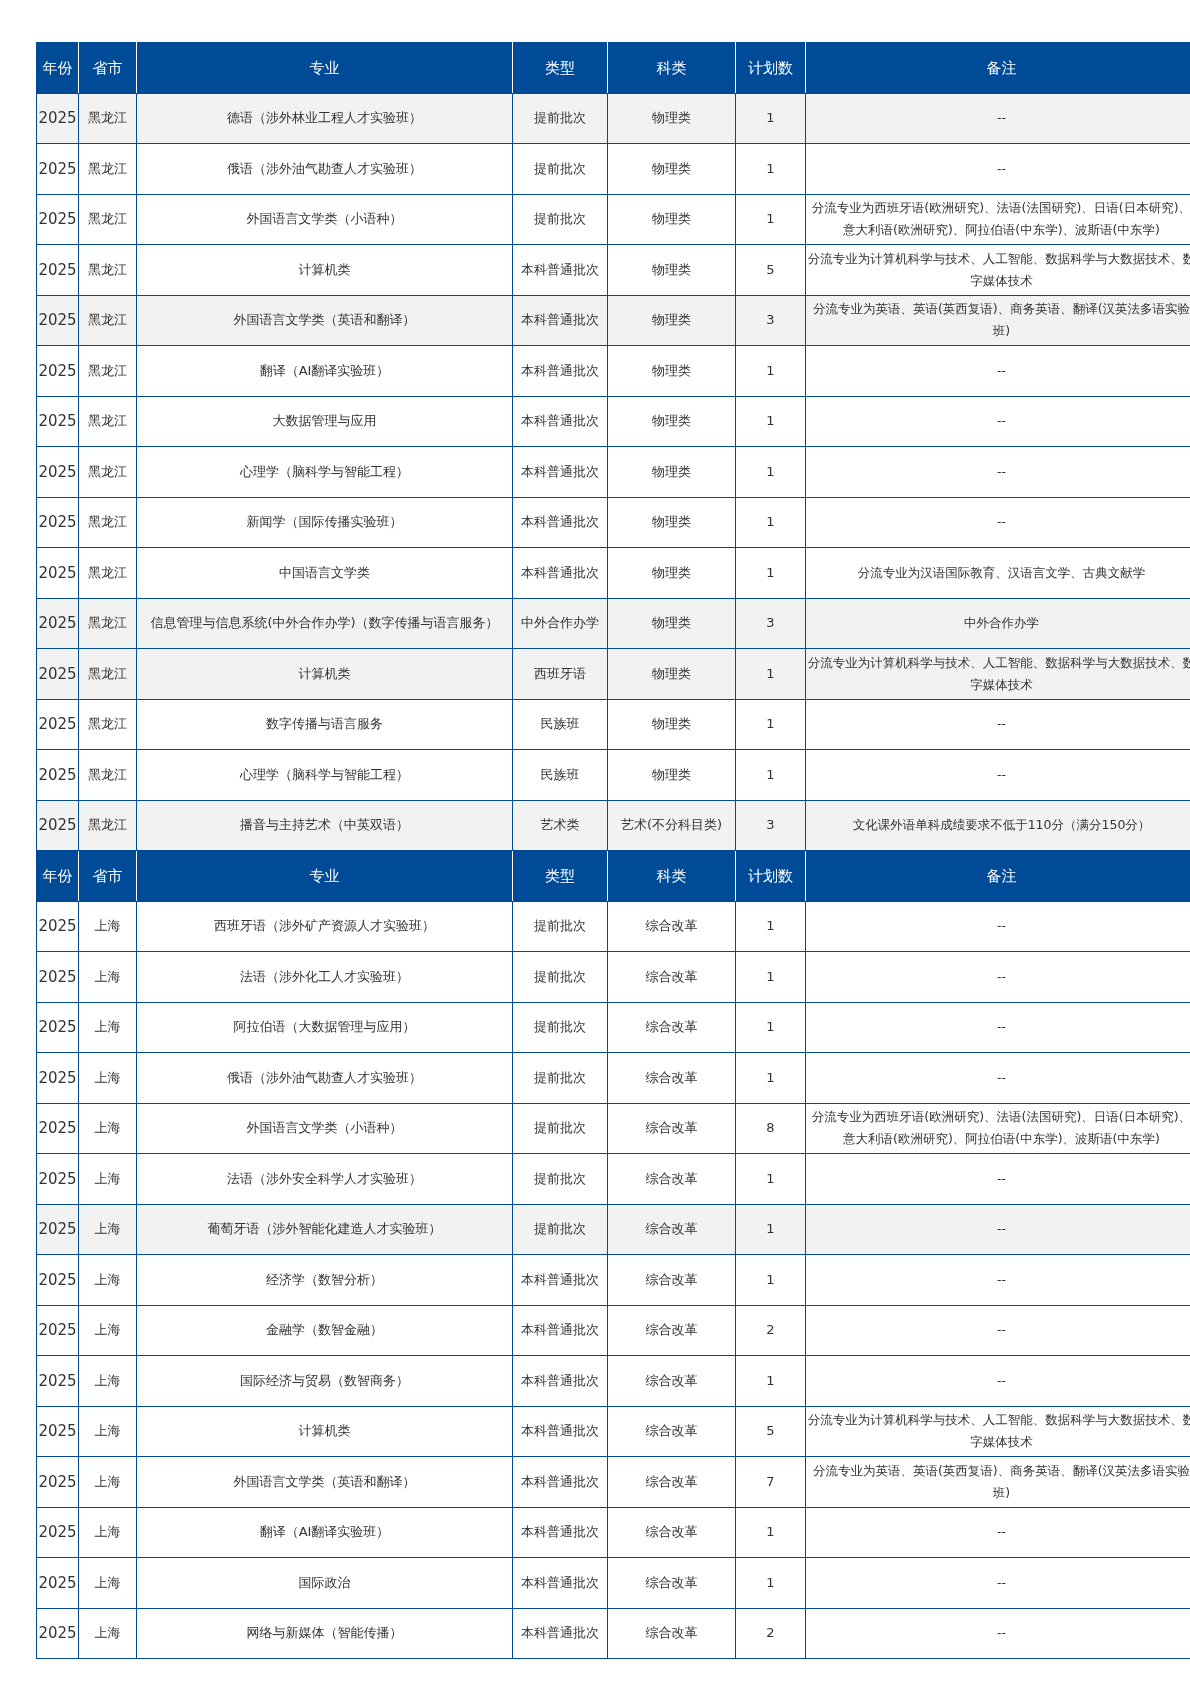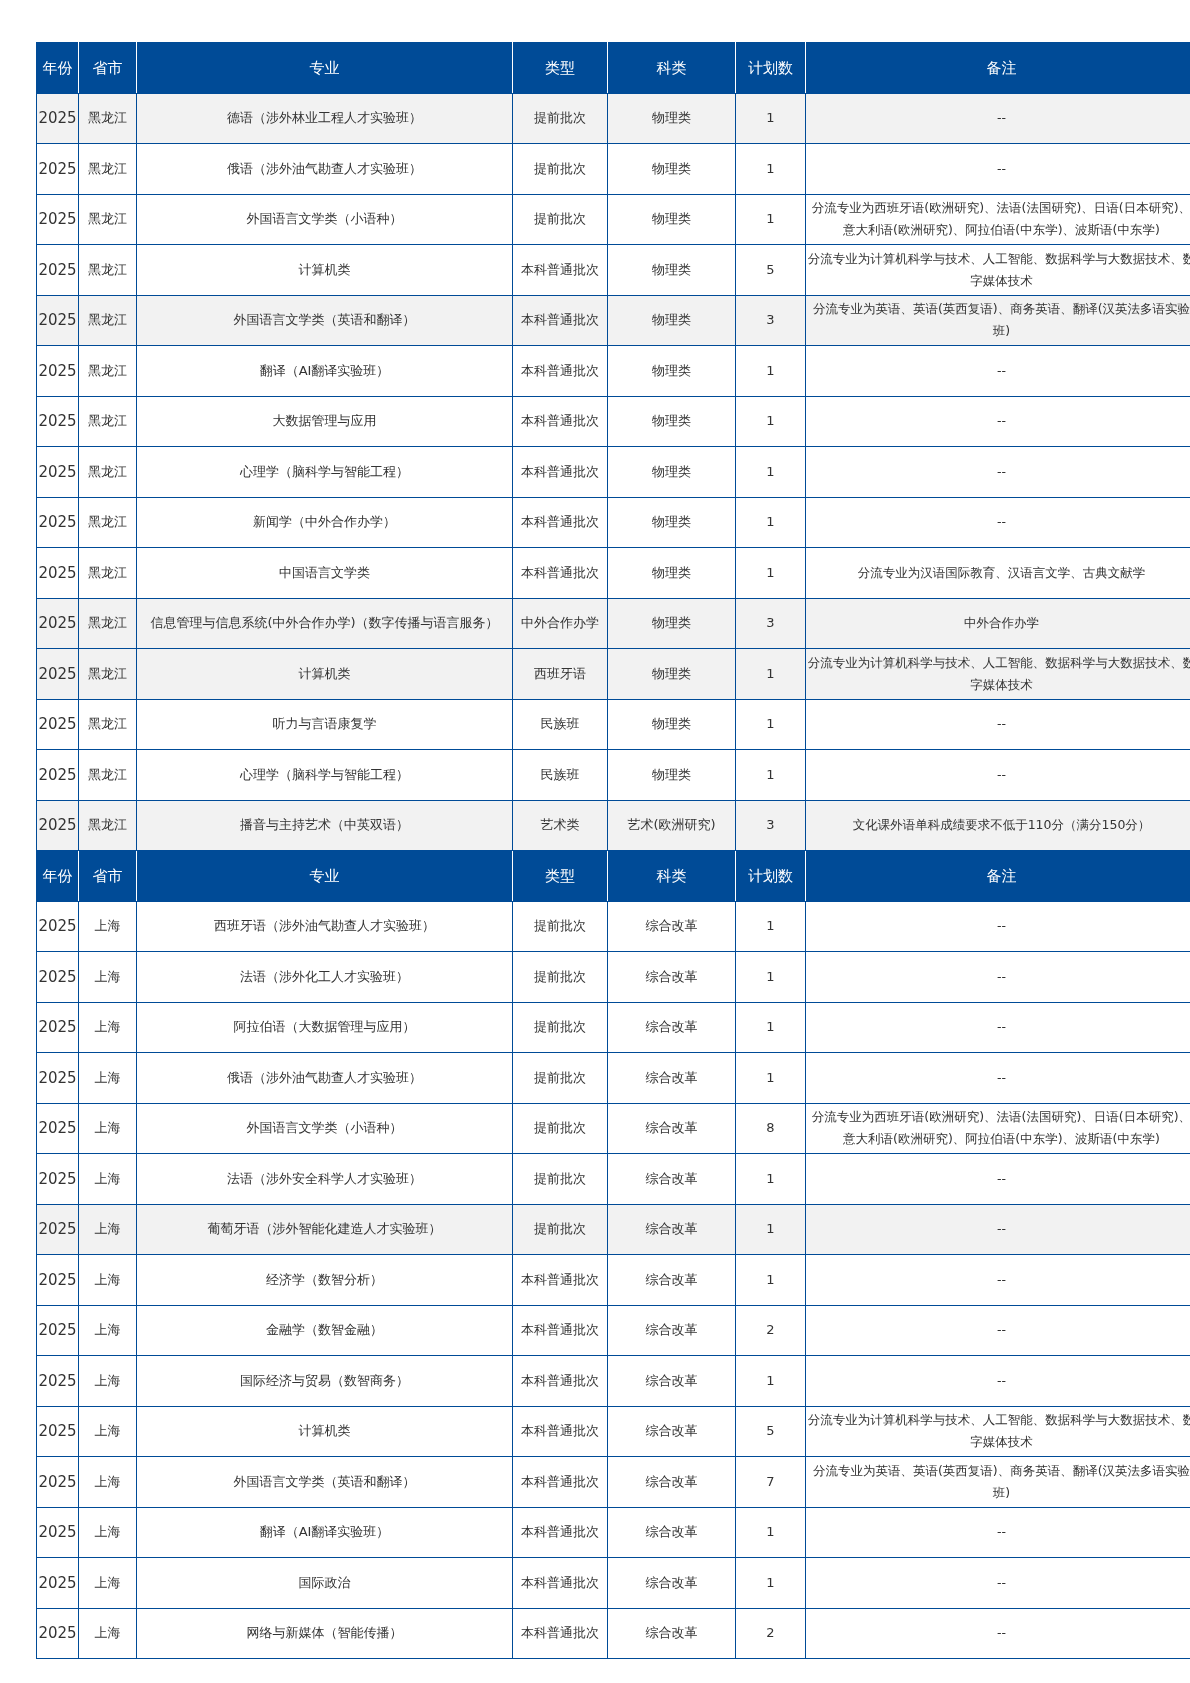--- a/index.html
+++ b/index.html
@@ -124,21 +124,21 @@
         <td class="prov">黑龙江</td>
         <td class="major">心理学（脑科学与智能工程）</td>
         <td class="type">本科普通批次</td>
         <td class="subj">物理类</td>
         <td class="num">1</td>
         <td class="note">--</td>
       </tr>
       <tr>
         <td class="year">2025</td>
         <td class="prov">黑龙江</td>
-        <td class="major">新闻学（中外合作办学）</td>
+        <td class="major">新闻学（国际传播实验班）</td>
         <td class="type">本科普通批次</td>
         <td class="subj">物理类</td>
         <td class="num">1</td>
         <td class="note">--</td>
       </tr>
       <tr>
         <td class="year">2025</td>
         <td class="prov">黑龙江</td>
         <td class="major">中国语言文学类</td>
         <td class="type">本科普通批次</td>
@@ -160,57 +160,57 @@
         <td class="prov">黑龙江</td>
         <td class="major">计算机类</td>
         <td class="type">西班牙语</td>
         <td class="subj">物理类</td>
         <td class="num">1</td>
         <td class="note">分流专业为计算机科学与技术、人工智能、数据科学与大数据技术、数字媒体技术</td>
       </tr>
       <tr>
         <td class="year">2025</td>
         <td class="prov">黑龙江</td>
-        <td class="major">听力与言语康复学</td>
+        <td class="major">数字传播与语言服务</td>
         <td class="type">民族班</td>
         <td class="subj">物理类</td>
         <td class="num">1</td>
         <td class="note">--</td>
       </tr>
       <tr>
         <td class="year">2025</td>
         <td class="prov">黑龙江</td>
         <td class="major">心理学（脑科学与智能工程）</td>
         <td class="type">民族班</td>
         <td class="subj">物理类</td>
         <td class="num">1</td>
         <td class="note">--</td>
       </tr>
       <tr class="gray">
         <td class="year">2025</td>
         <td class="prov">黑龙江</td>
         <td class="major">播音与主持艺术（中英双语）</td>
         <td class="type">艺术类</td>
-        <td class="subj">艺术(欧洲研究)</td>
+        <td class="subj">艺术(不分科目类)</td>
         <td class="num">3</td>
         <td class="note">文化课外语单科成绩要求不低于110分（满分150分）</td>
       </tr>
       <tr class="hdr">
         <th>年份</th>
         <th>省市</th>
         <th>专业</th>
         <th>类型</th>
         <th>科类</th>
         <th>计划数</th>
         <th>备注</th>
       </tr>
       <tr>
         <td class="year">2025</td>
         <td class="prov">上海</td>
-        <td class="major">西班牙语（涉外油气勘查人才实验班）</td>
+        <td class="major">西班牙语（涉外矿产资源人才实验班）</td>
         <td class="type">提前批次</td>
         <td class="subj">综合改革</td>
         <td class="num">1</td>
         <td class="note">--</td>
       </tr>
       <tr>
         <td class="year">2025</td>
         <td class="prov">上海</td>
         <td class="major">法语（涉外化工人才实验班）</td>
         <td class="type">提前批次</td>

